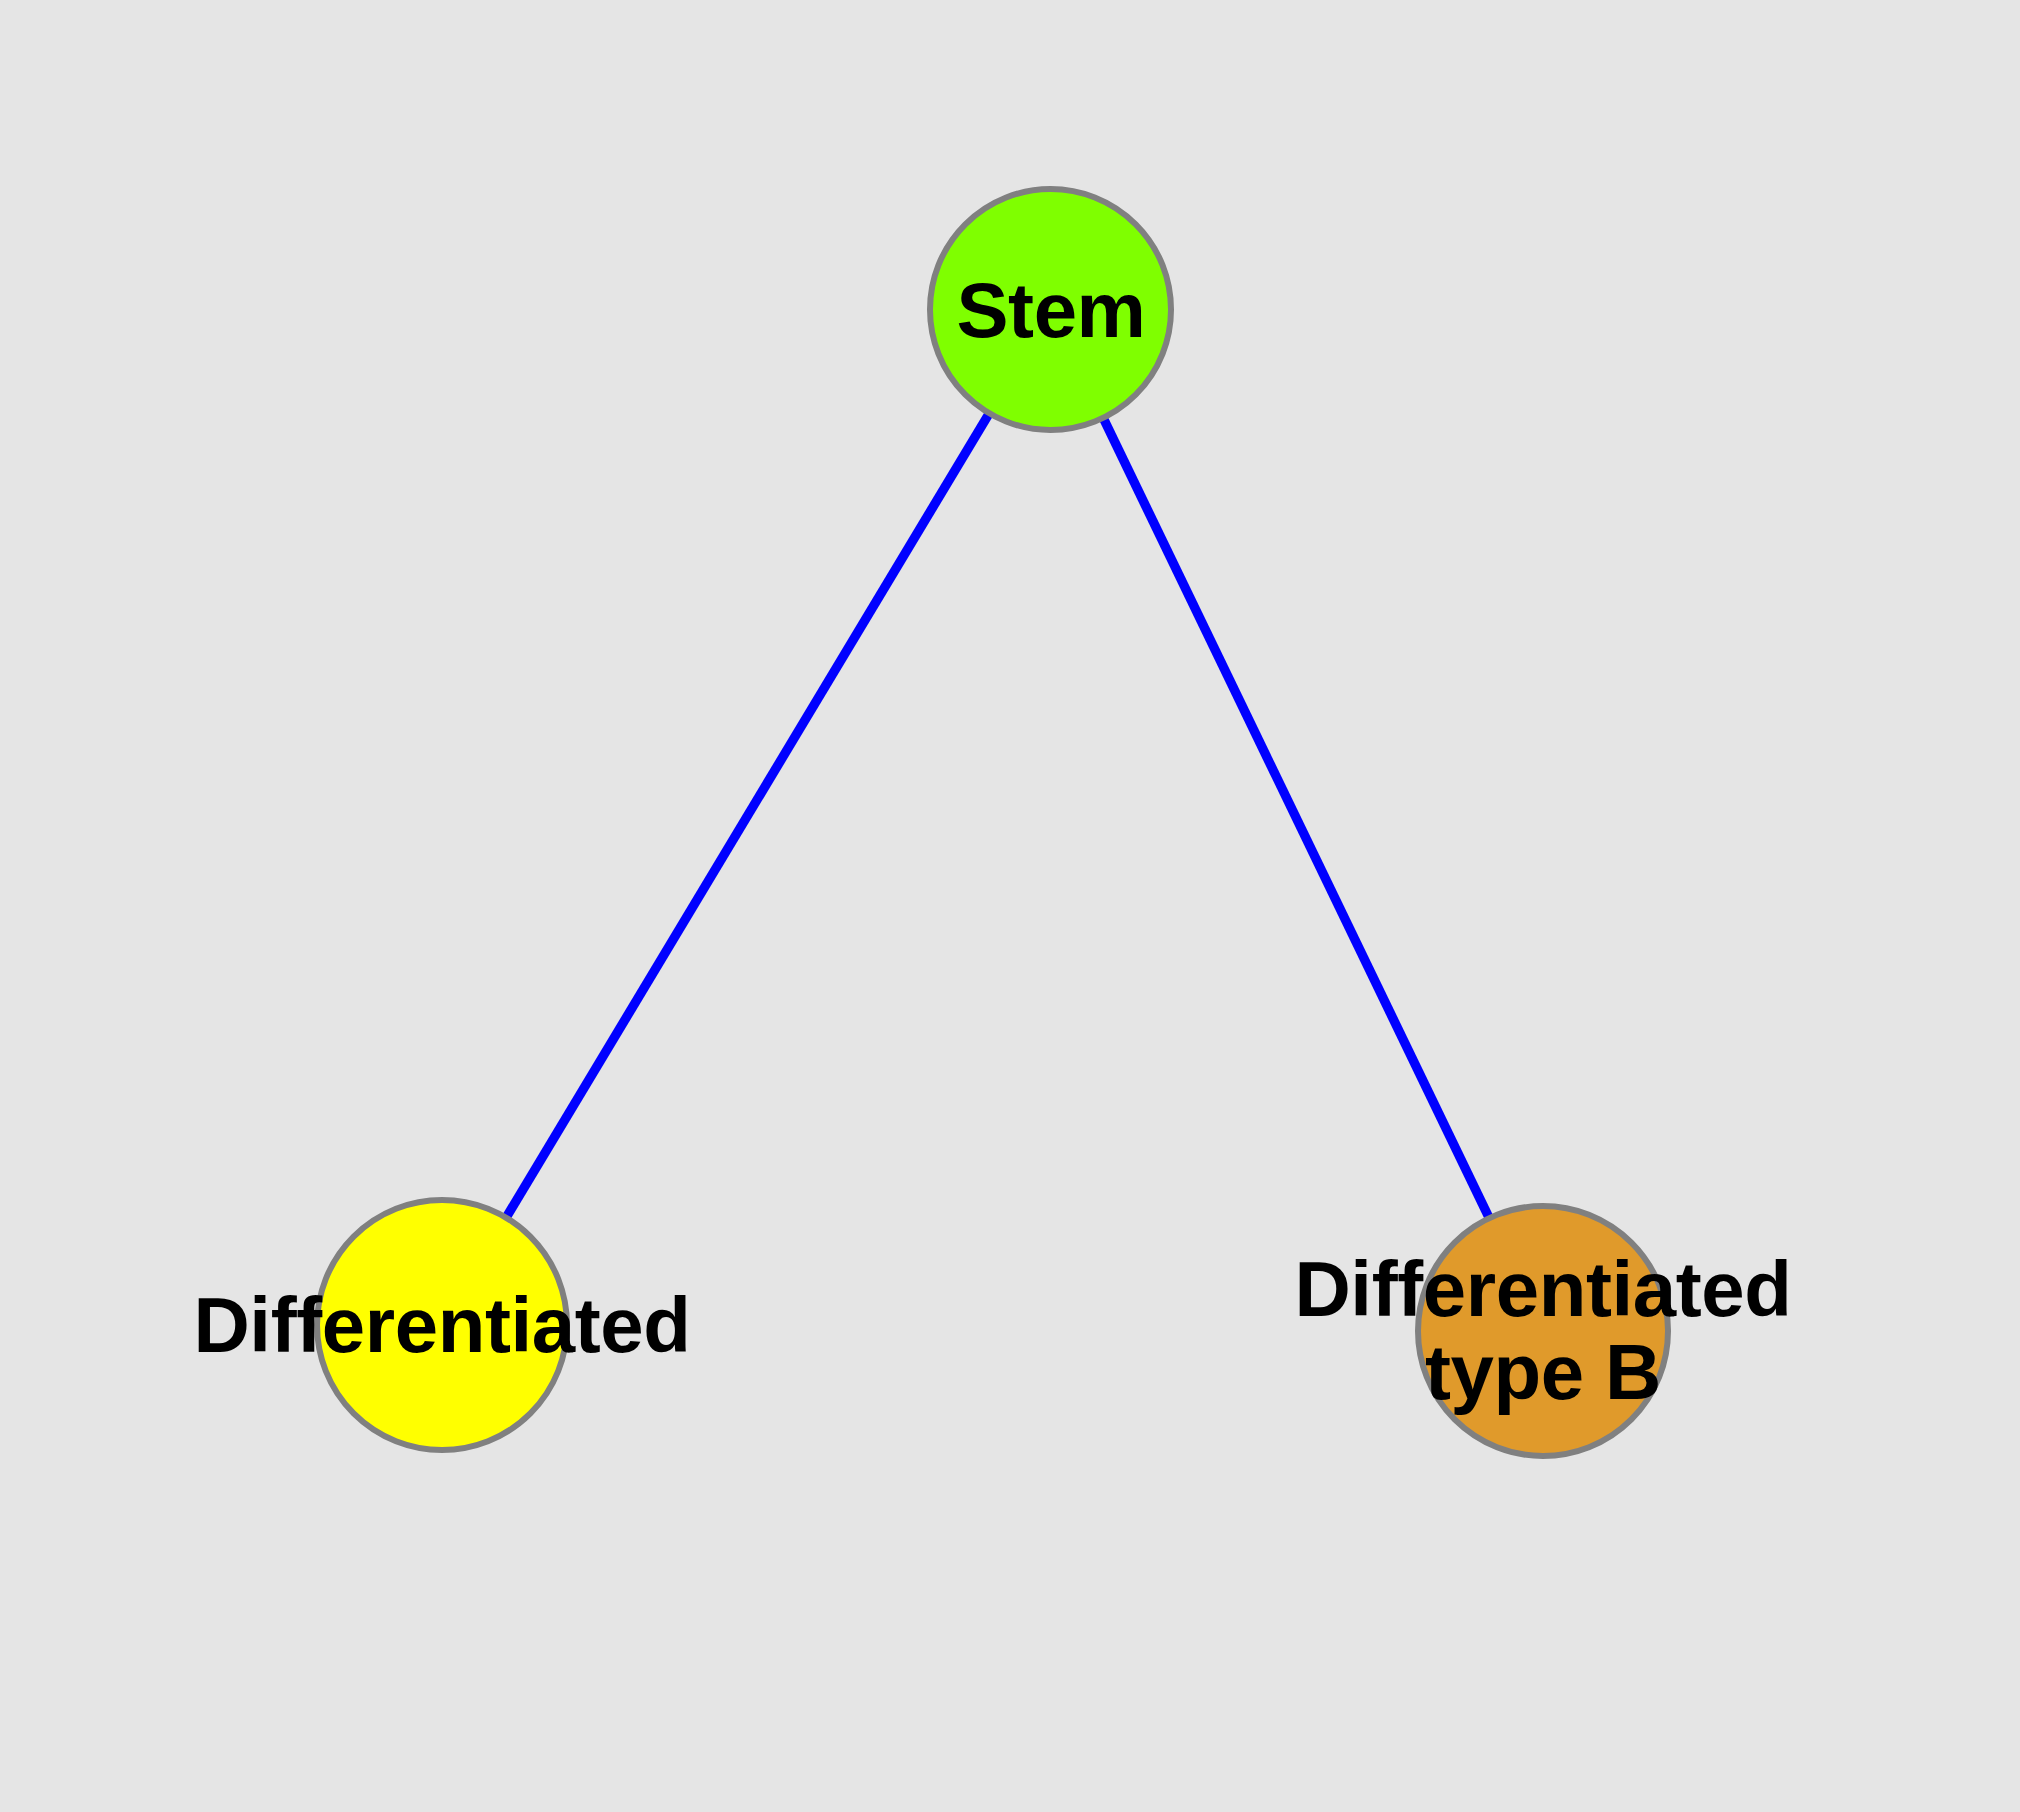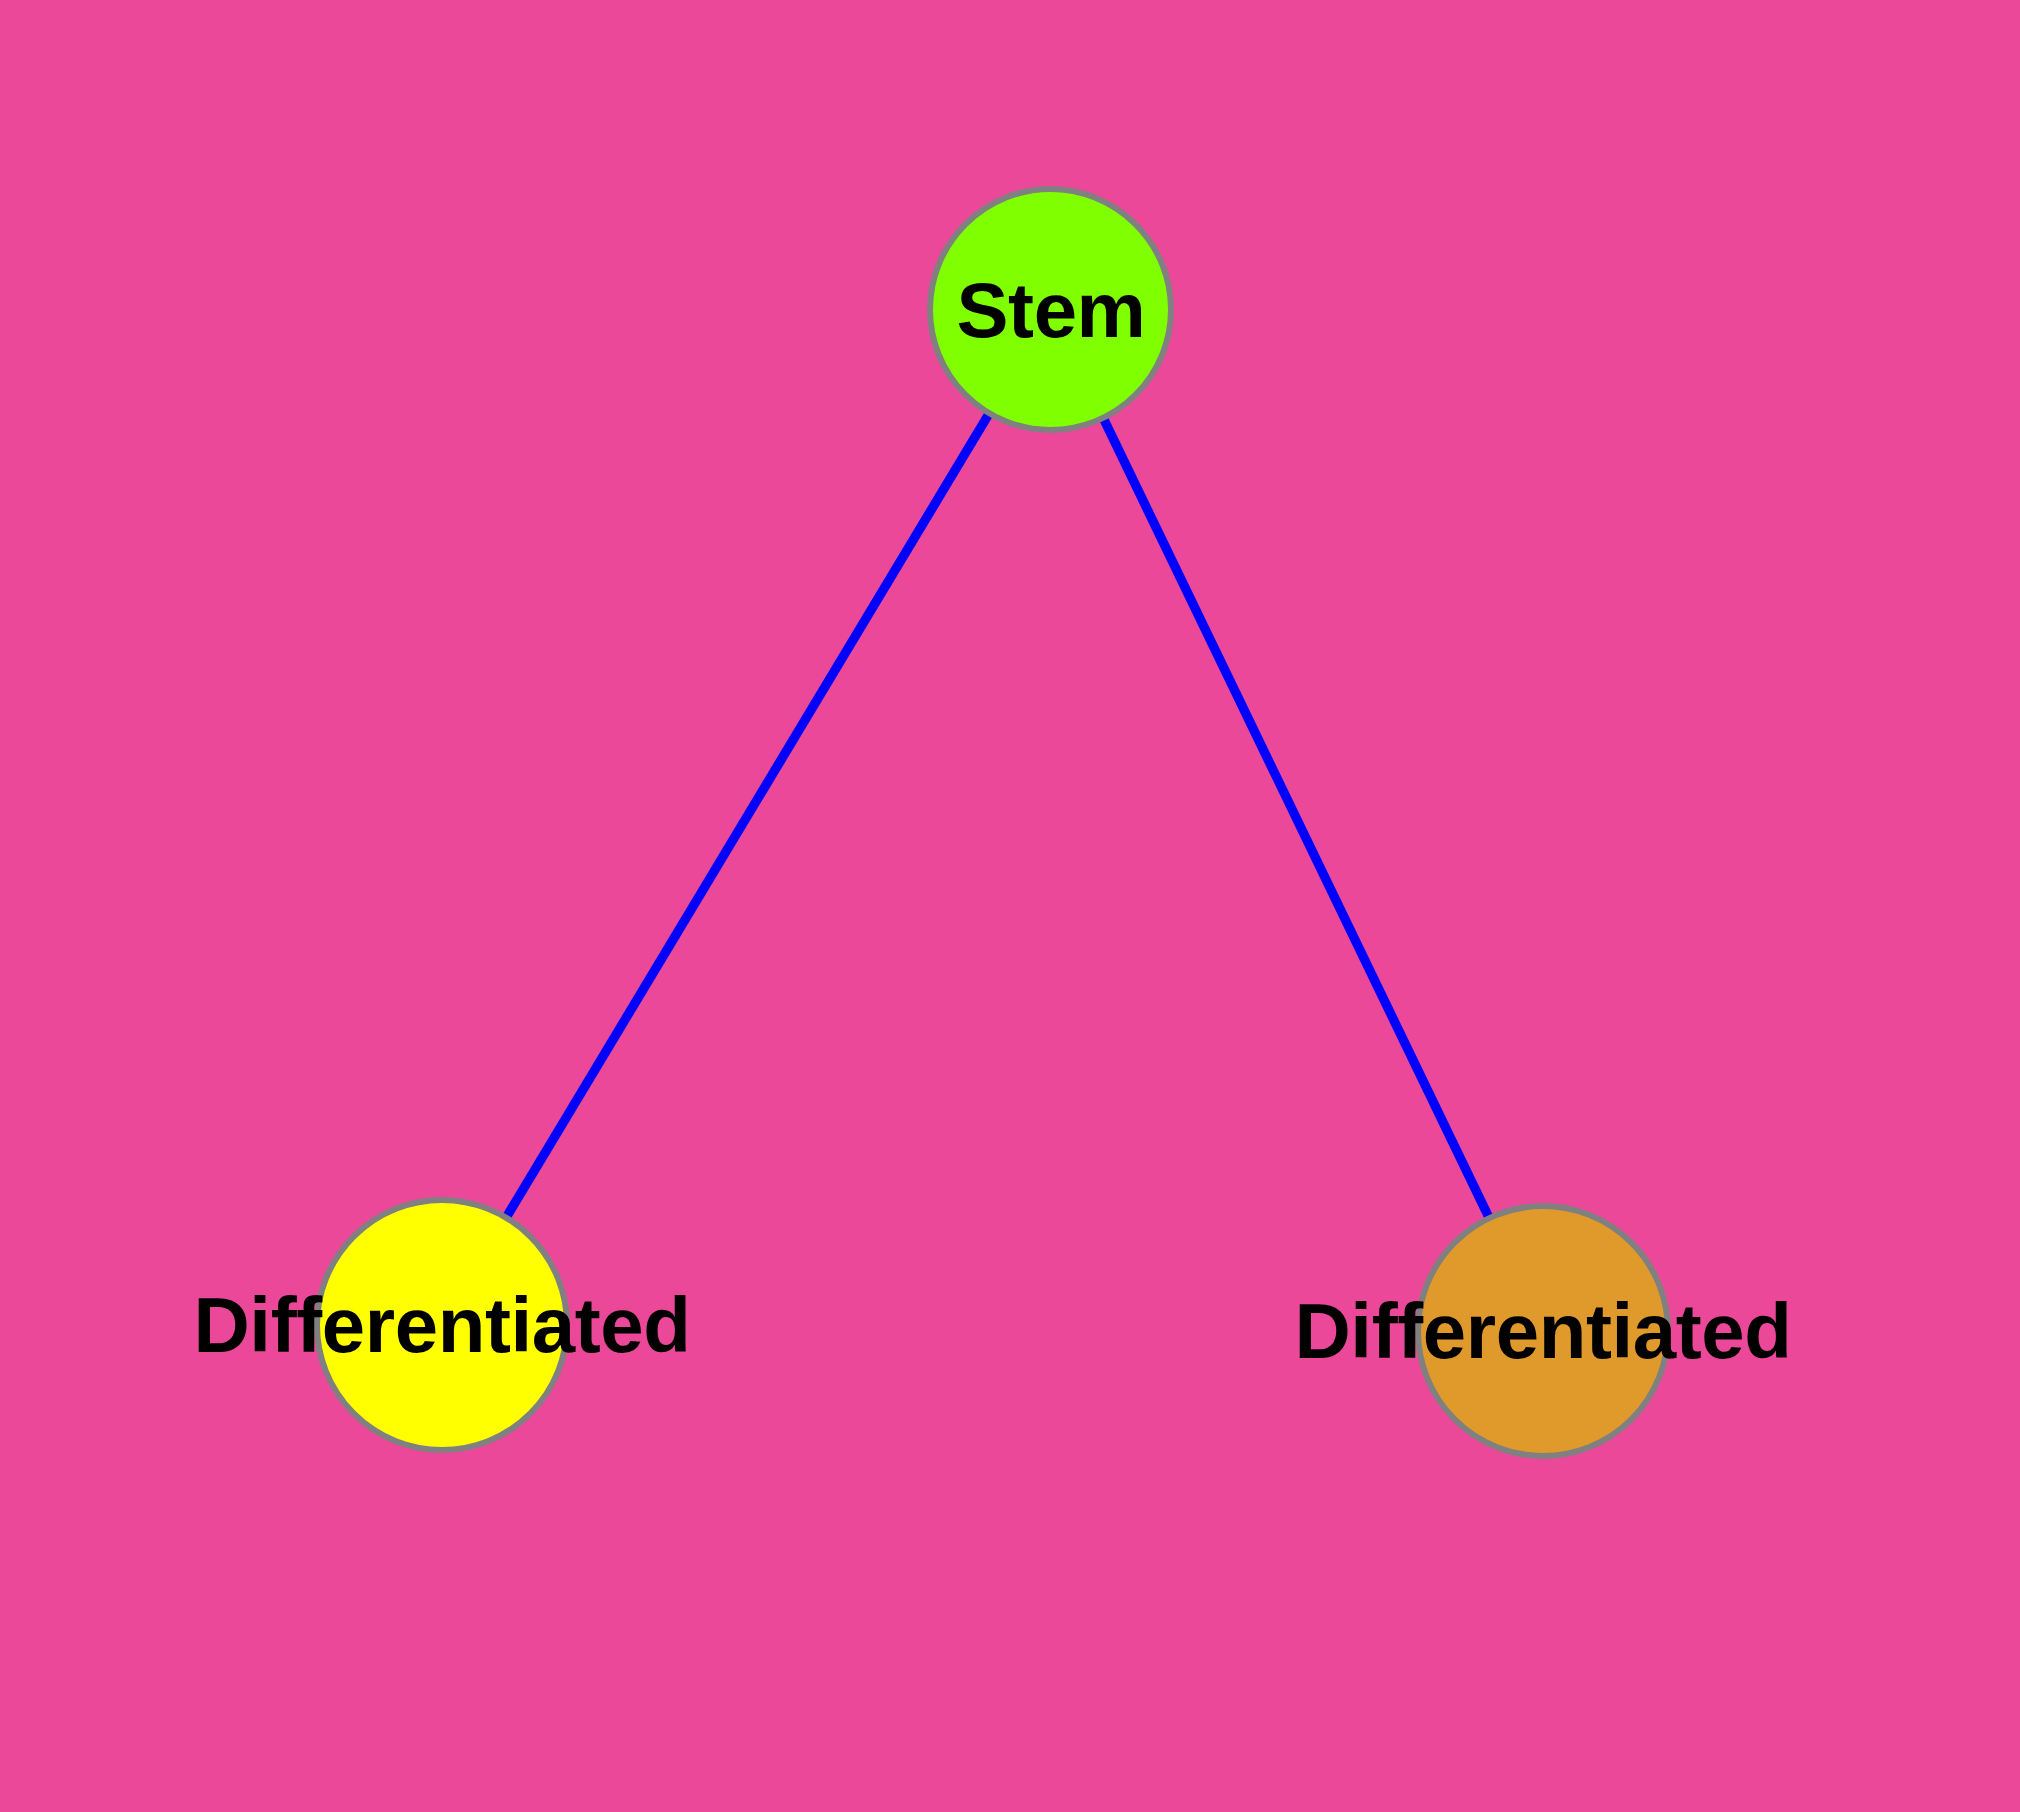--- a/index.html
+++ b/index.html
@@ -73,39 +73,39 @@
     pointer-events: none;
   }
 
   .node-label .lbl-line {
     display: block;
   }
 </style>
 </head>
 <body style="background: rgb(204, 204, 255); width: 2021px; height: 1812px;">
 
-<div id="graph-canvas" style="width: 2021px; height: 1812px; background: #ec4899;">
+<div id="graph-canvas" style="width: 2021px; height: 1812px; background: #e5e5e5;">
 
   <svg id="edge-layer" viewBox="0 0 2384 2138" width="2021" height="1812" xmlns="http://www.w3.org/2000/svg">
     <line x1="1166.8817913636792" y1="487.7280886476718" x2="596.6927934474589" y2="1436.9857110478326" stroke="#0000ff" stroke-width="11" stroke-linecap="butt"></line>
     <line x1="1301.7135733074208" y1="493.8883687816433" x2="1757.1134135479517" y2="1437.6085196415384" stroke="#0000ff" stroke-width="11" stroke-linecap="butt"></line>
   </svg>
 
   <div id="node-layer">
 
     <div class="node">
       <div class="node-circle" style="left: 927px; top: 186px; width: 247px; height: 247px; background: rgb(127, 255, 0); border-color: rgb(128, 128, 128); border-width: 6px;"></div>
       <div class="node-label" style="left: 1051px; top: 310px; color: rgb(0, 0, 0); font-size: 78px;"><span class="lbl-line">Stem</span></div>
     </div>
 
     <div class="node">
       <div class="node-circle" style="left: 314px; top: 1197px; width: 256px; height: 256px; background: rgb(255, 255, 0); border-color: rgb(128, 128, 128); border-width: 6px;"></div>
       <div class="node-label" style="left: 442px; top: 1325px; color: rgb(0, 0, 0); font-size: 78px;"><span class="lbl-line">Differentiated</span></div>
     </div>
 
     <div class="node">
       <div class="node-circle" style="left: 1415px; top: 1203px; width: 256px; height: 256px; background: rgb(224, 154, 43); border-color: rgb(128, 128, 128); border-width: 6px;"></div>
-      <div class="node-label" style="left: 1543px; top: 1331px; color: rgb(0, 0, 0); font-size: 78px;"><span class="lbl-line">Differentiated</span></div>
+      <div class="node-label" style="left: 1543px; top: 1331px; color: rgb(0, 0, 0); font-size: 78px;"><span class="lbl-line">Differentiated</span><span class="lbl-line">type B</span></div>
     </div>
 
   </div>
 </div>
 
 
 </body></html>

